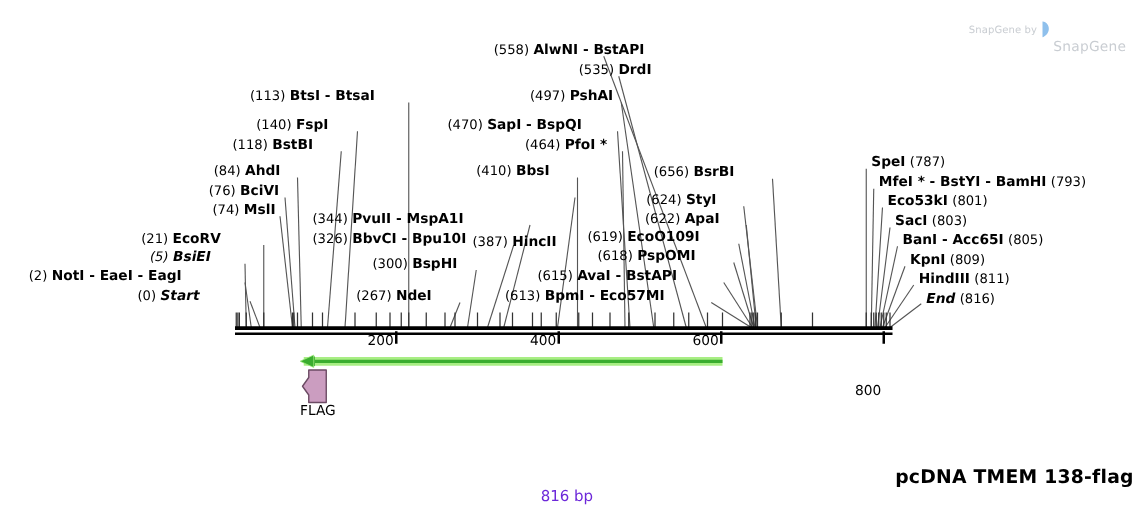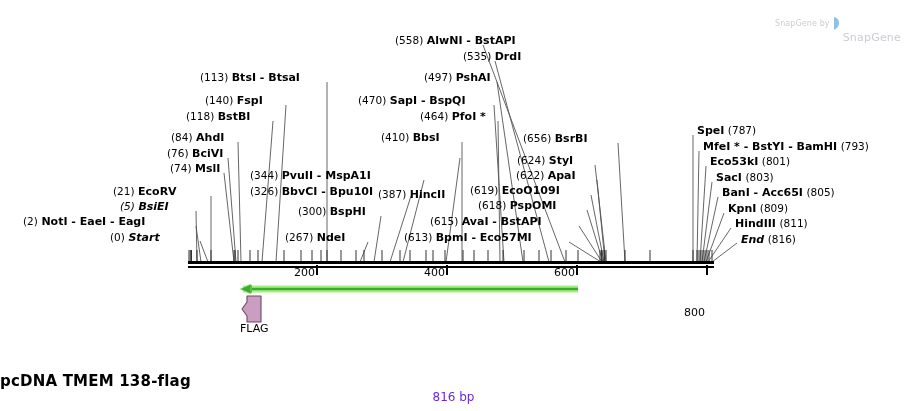--- a/index.html
+++ b/index.html
@@ -41,21 +41,21 @@
   }
   .ruler-tick{position:absolute;background:#000;width:2px;}
 
   
   .feat-label{position:absolute;font-size:11px;color:#000;}
 
   svg.leaders{position:absolute;left:0;top:0;width:907px;height:411px;pointer-events:none;}
 
   
   .title{
-    position:absolute;width:100%;text-align:left;
+    position:absolute;width:100%;text-align:right;
     font-weight:bold;font-size:15px;color:#000;letter-spacing:.2px;
   }
   .subtitle{
     position:absolute;width:100%;text-align:center;
     font-size:12px;color:#6d28d9;
   }
 </style>
 </head>
 <body>
 

